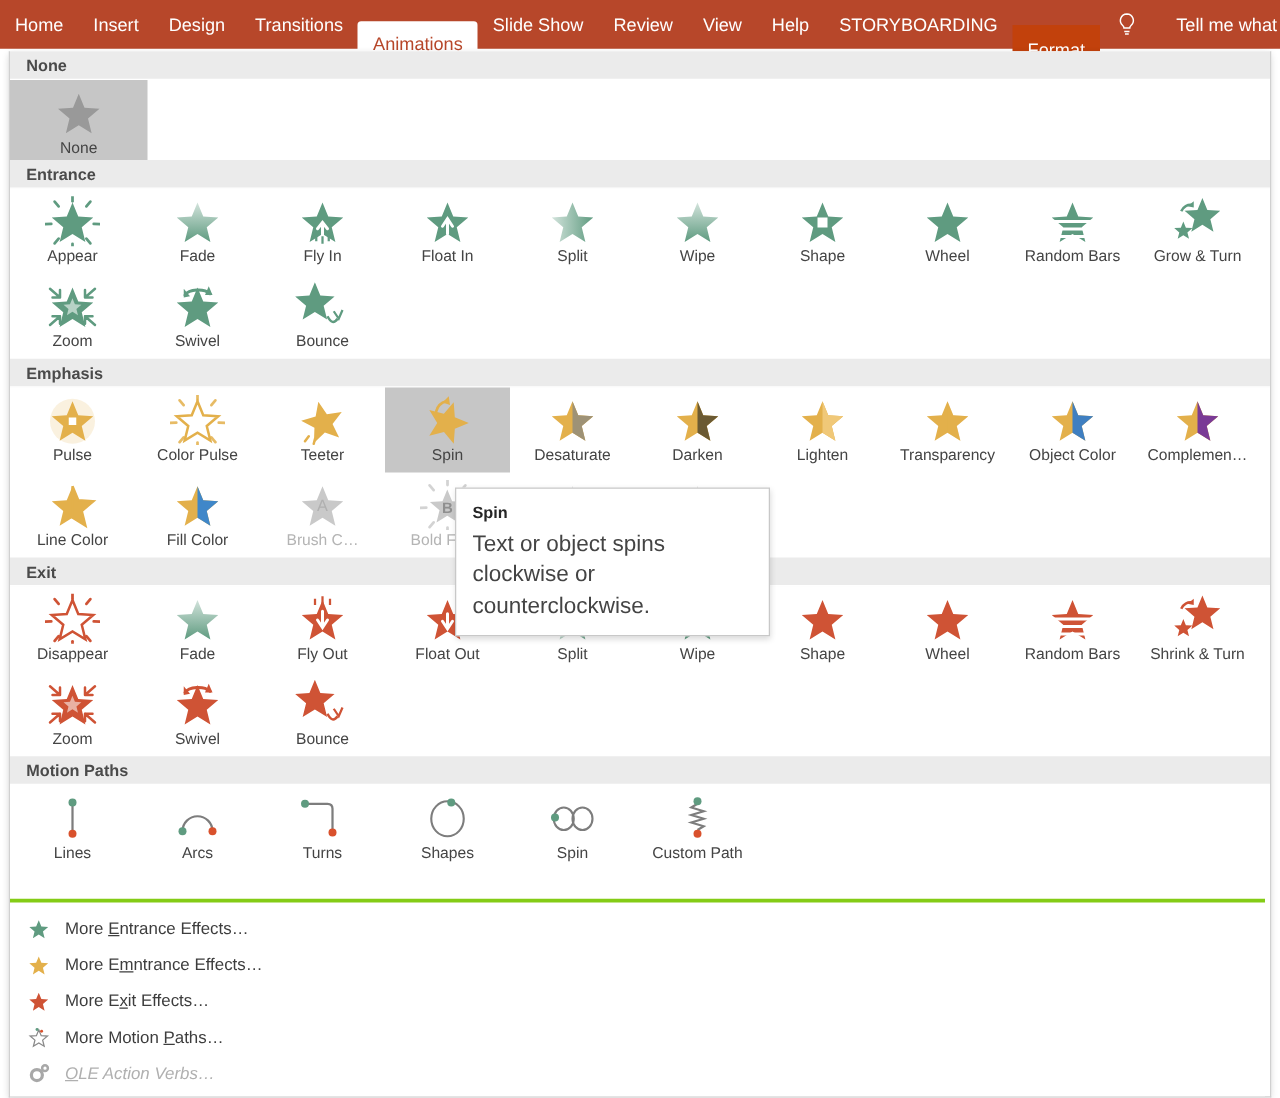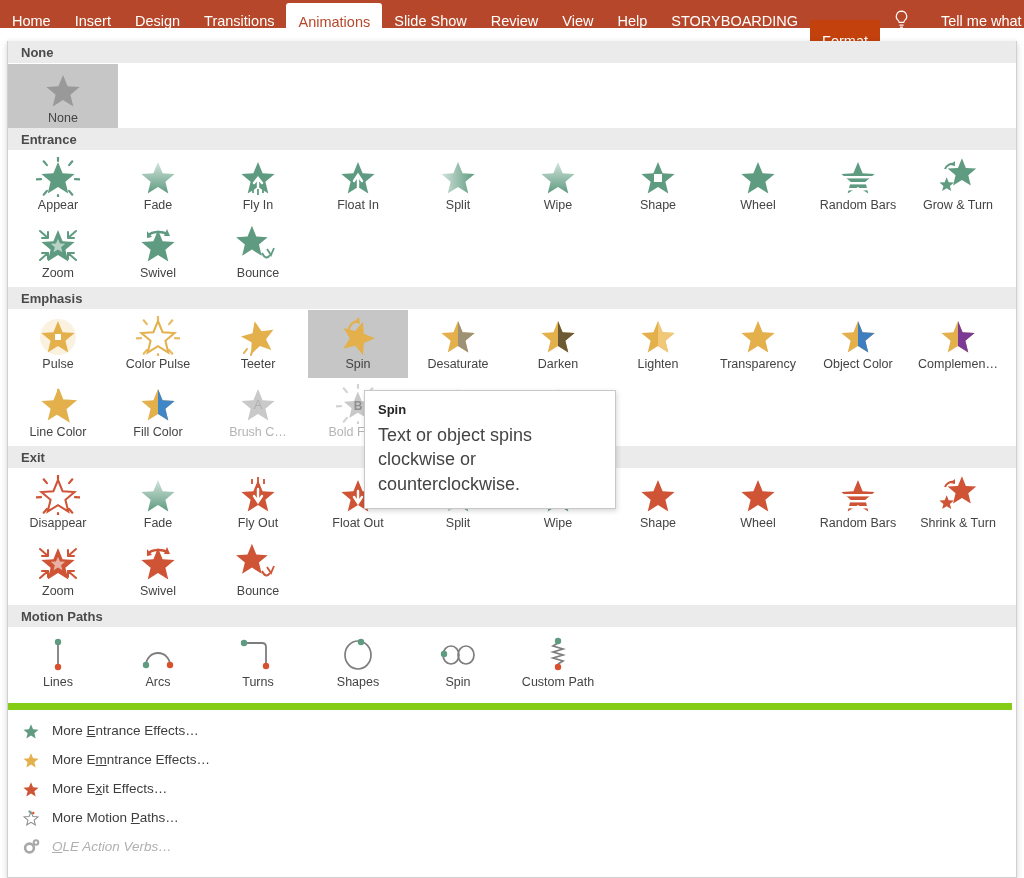--- a/index.html
+++ b/index.html
@@ -8,39 +8,39 @@
     width: 1024px; height: 878px;
     overflow: hidden;
     background: #ffffff;
     font-family: "Liberation Sans", sans-serif;
     -webkit-font-smoothing: antialiased;
   }
 
   
   #ribbon-tabs {
     position: absolute; top: 0; left: 0;
-    width: 1024px; height: 28px;
+    width: 1024px; height: 39px;
     background: #b7472a;
     display: flex; align-items: stretch;
     white-space: nowrap;
   }
   .tab {
     display: flex; align-items: center;
     padding: 0 12px;
     color: #ffffff;
     font-size: 14.5px;
     height: 41px;
     cursor: default;
   }
   .tab.active {
     background: #ffffff;
     color: #b7472a;
     border-top-left-radius: 3px;
     border-top-right-radius: 3px;
-    margin-top: 3px;
+    margin-top: 17px;
     height: 38px;
   }
   .tab.contextual { background: #c2410c; margin-top: 20px; }
   .tab.tellme { padding-left: 14px; gap: 23px; }
   .bulb-icon {
     display: inline-block;
     width: 15px; height: 19px;
     margin-right: 9px;
     position: relative; top: -1px;
   }
@@ -128,22 +128,22 @@
     color: #444444;
     line-height: 1.35;
   }
 
   
   #more-menu {
     position: absolute;
     left: 0; right: 4px;
     bottom: 0;
     background: #ffffff;
-    border-top: 7px solid #84cc16;
-    padding: 6px 0 16px 0;
+    border-top: 3px solid #84cc16;
+    padding: 6px 0 4px 0;
   }
   .menu-item {
     display: flex;
     align-items: center;
     height: 29px;
     padding-left: 10px;
     cursor: default;
     font-size: 13.5px;
     color: #3d3d3d;
   }

